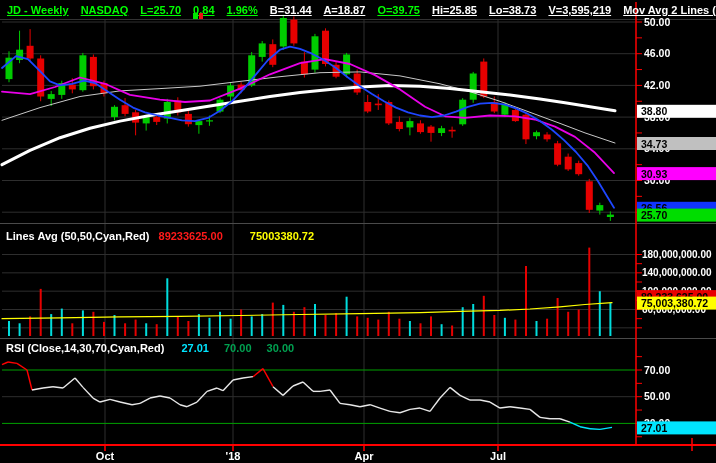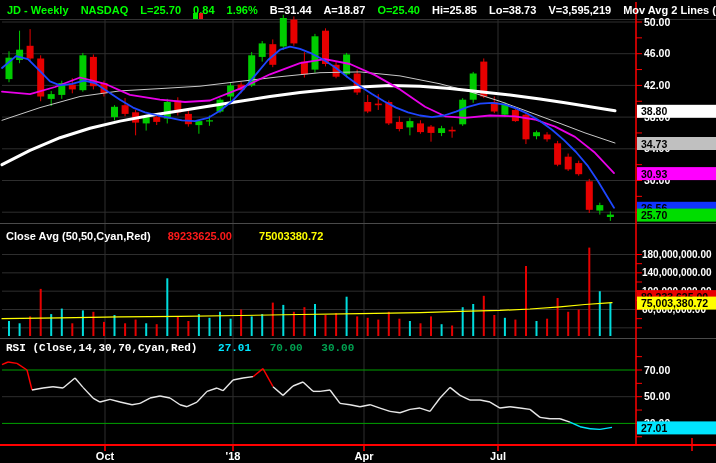--- a/index.html
+++ b/index.html
@@ -1,27 +1,27 @@
 <!DOCTYPE html>
 <html><head>
 <meta charset="utf-8">
 <style>
   html,body{margin:0;padding:0;background:#000;}
   .window{position:relative;width:716px;height:463px;background:#000;overflow:hidden;
           font-family:"Liberation Sans",sans-serif;font-weight:bold;}
   svg.chart{position:absolute;left:0;top:0;width:716px;height:463px;}
   .header{position:absolute;left:7px;top:4px;font-size:11px;white-space:nowrap;z-index:5;}
-  .header span{margin-right:9px;}
+  .header span{margin-right:9px;text-decoration:underline;}
   .g{color:#00ff00;} .w{color:#ffffff;}
   .sq{position:absolute;z-index:6;}
   .sq-up{left:193px;top:13px;width:5px;height:6px;background:#00e600;}
   .sq-dn{left:199px;top:13px;width:4px;height:6px;background:#ee1111;}
   .pane-label{position:absolute;left:6px;font-size:11px;white-space:nowrap;z-index:5;color:#fff;}
-  .vol-label{top:230px;} .rsi-label{top:342px;font-family:Liberation Mono, monospace;}
-  .val-red{color:#ff1a1a;margin-left:14px;}
+  .vol-label{top:230px;} .rsi-label{top:342px;}
+  .val-red{color:#ff1a1a;margin-left:6px;}
   .val-yellow{color:#ffff00;margin-left:24px;}
   .val-cyan{color:#00e5ff;margin-left:14px;}
   .val-green{color:#00a050;margin-left:12px;}
 </style>
 </head>
 <body>
 
 <div class="window">
   <svg class="chart" id="chart-svg" viewBox="0 0 716 463" xmlns="http://www.w3.org/2000/svg">
       <rect x="0" y="0" width="716" height="463" fill="#000"></rect>
@@ -362,31 +362,31 @@
     </svg>
 
   <div class="header">
     <span class="g">JD - Weekly</span>
     <span class="g">NASDAQ</span>
     <span class="g">L=25.70</span>
     <span class="g">0.84</span>
     <span class="g">1.96%</span>
     <span class="w">B=31.44</span>
     <span class="w">A=18.87</span>
-    <span class="g">O=25.40</span>
+    <span class="g">O=39.75</span>
     <span class="w">Hi=25.85</span>
     <span class="w">Lo=38.73</span>
     <span class="w">V=3,595,219</span>
     <span class="w">Mov Avg 2 Lines ( ...</span>
   </div>
   <div class="sq sq-up"></div>
   <div class="sq sq-dn"></div>
 
   <div class="pane-label vol-label">
-    <span>Close Avg (50,50,Cyan,Red)</span>
+    <span>Lines Avg (50,50,Cyan,Red)</span>
     <span class="val-red">89233625.00</span>
     <span class="val-yellow">75003380.72</span>
   </div>
 
   <div class="pane-label rsi-label">
     <span>RSI (Close,14,30,70,Cyan,Red)</span>
     <span class="val-cyan">27.01</span>
     <span class="val-green">70.00</span>
     <span class="val-green">30.00</span>
   </div>

